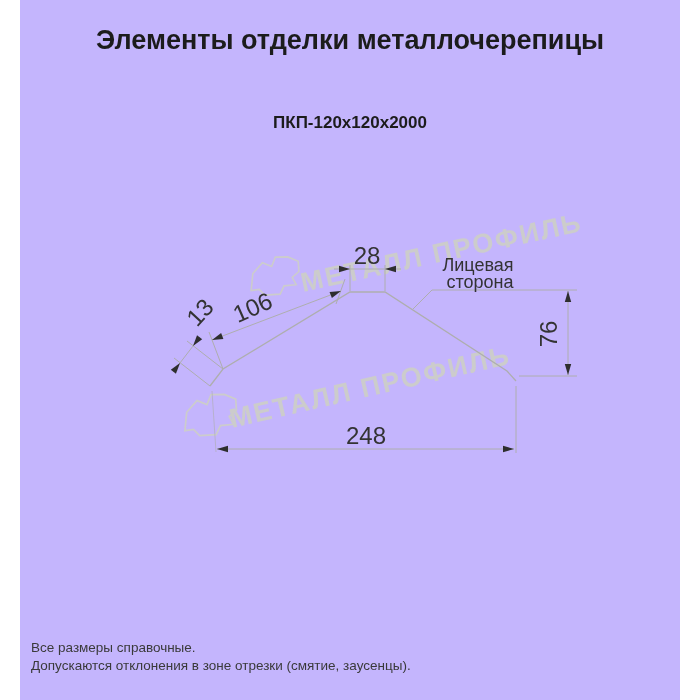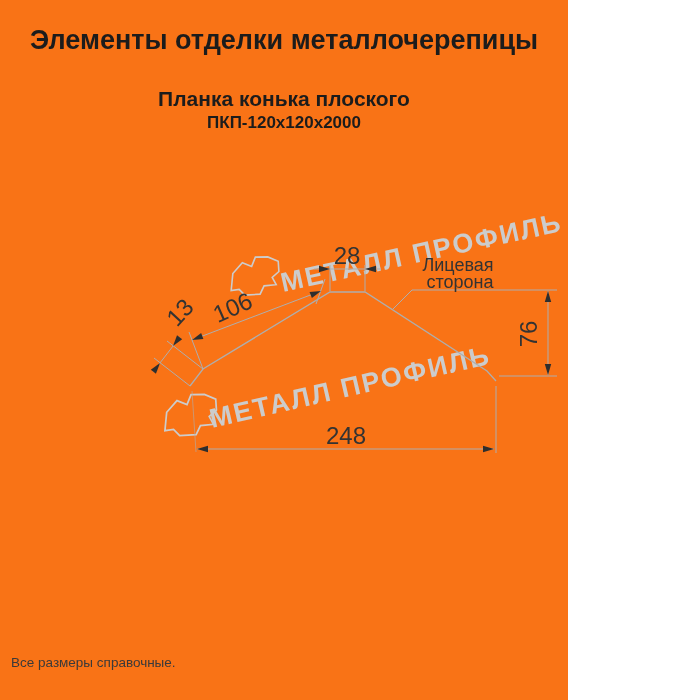--- a/index.html
+++ b/index.html
@@ -1,41 +1,40 @@
 <!DOCTYPE html>
 <html style="--title: #1c1c1c; --line: #aeaeae; --dimtext: #333333; --arrow: #2e2e2e; --watermark: #cccccc; --note: #3a3a3a;"><head>
 <meta charset="utf-8">
 <style>
   html,body{margin:0;padding:0;background:#fff;}
-  .page{position:relative;width:568px;height:700px;background:#f97316;
-        font-family:"Liberation Sans",sans-serif;overflow:hidden;}
+  .page{position:relative;width:660px;height:700px;background:#c4b5fd;
+        font-family:"Liberation Sans",sans-serif;overflow:hidden;margin-left:20px;}
   .hline{position:absolute;left:0;width:100%;text-align:center;
          font-weight:bold;color:var(--title,#1c1c1c);white-space:nowrap;}
   .title{top:25px;font-size:27px;}
   .subtitle{top:87px;font-size:21px;}
   .code{top:113px;font-size:17px;}
   svg.draw{position:absolute;left:0;top:0;}
   .profile{fill:none;stroke:var(--line,#a9a9a9);stroke-width:1.3;}
   .dline{stroke:var(--line,#b5b5b5);stroke-width:1;fill:none;}
   .dline.faint{stroke-opacity:.6;}
   .arr{fill:var(--arrow,#2e2e2e);stroke:none;}
   .dimtxt{font-size:24px;fill:var(--dimtext,#333333);}
   .lbl{font-size:18px;fill:var(--dimtext,#333333);}
   .wmtext{font-size:27px;font-weight:bold;fill:var(--watermark,#cccccc);letter-spacing:2px;}
   .cloud{fill:none;stroke:var(--watermark,#d2d2d2);stroke-width:1.6;}
-  .notes{position:absolute;left:11px;top:654px;color:var(--note,#3a3a3a);
+  .notes{position:absolute;left:11px;top:639px;color:var(--note,#3a3a3a);
          font-size:13.5px;line-height:17.5px;white-space:nowrap;}
 </style>
 </head>
 <body>
 
 <div class="page">
 
   <div class="hline title">Элементы отделки металлочерепицы</div>
-  <div class="hline subtitle">Планка конька плоского</div>
   <div class="hline code">ПКП-120х120х2000</div>
 
   <svg class="draw" width="700" height="700" viewBox="0 0 700 700">
     <defs>
       <g id="arr">
           <polygon points="0,0 -11,-3.2 -11,3.2"></polygon>
         </g>
       <polygon id="cloudShape" points="2,28 8,12 20,4 28,10 34,2 46,5 55,12 53,22 45,26 47,34 35,32 29,39 14,36 10,29"></polygon>
     </defs>
 
@@ -94,15 +93,16 @@
       <line class="dline faint" x1="192" y1="391" x2="196" y2="452"></line>
       <line class="dline" x1="197" y1="449" x2="494" y2="449"></line>
       <use href="#arr" class="arr" transform="translate(197,449) rotate(180)"></use>
       <use href="#arr" class="arr" transform="translate(494,449)"></use>
       <text class="dimtxt" x="346" y="444" text-anchor="middle">248</text>
     </g>
   </svg>
 
   <div class="notes">
     <div>Все размеры справочные.</div>
+    <div>Допускаются отклонения в зоне отрезки (смятие, заусенцы).</div>
   </div>
 
 </div>
 
 </body></html>

